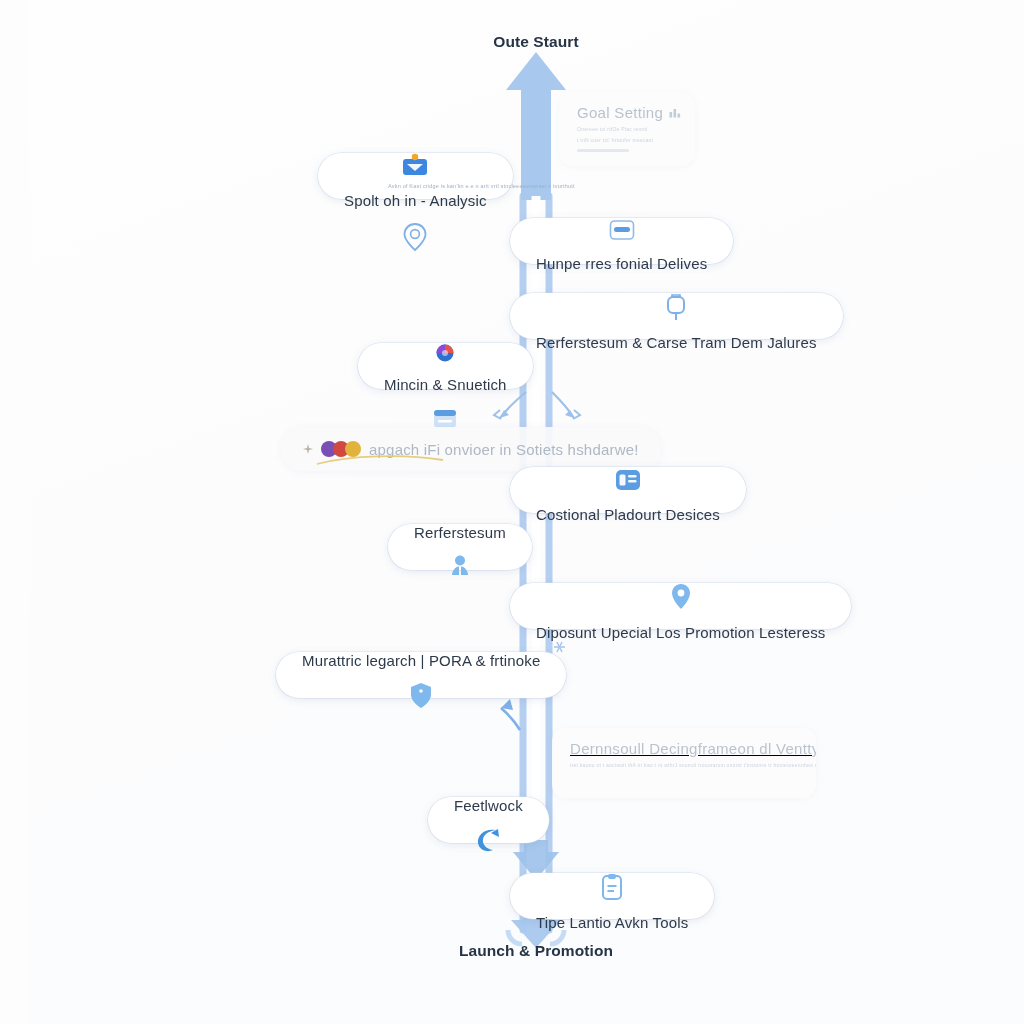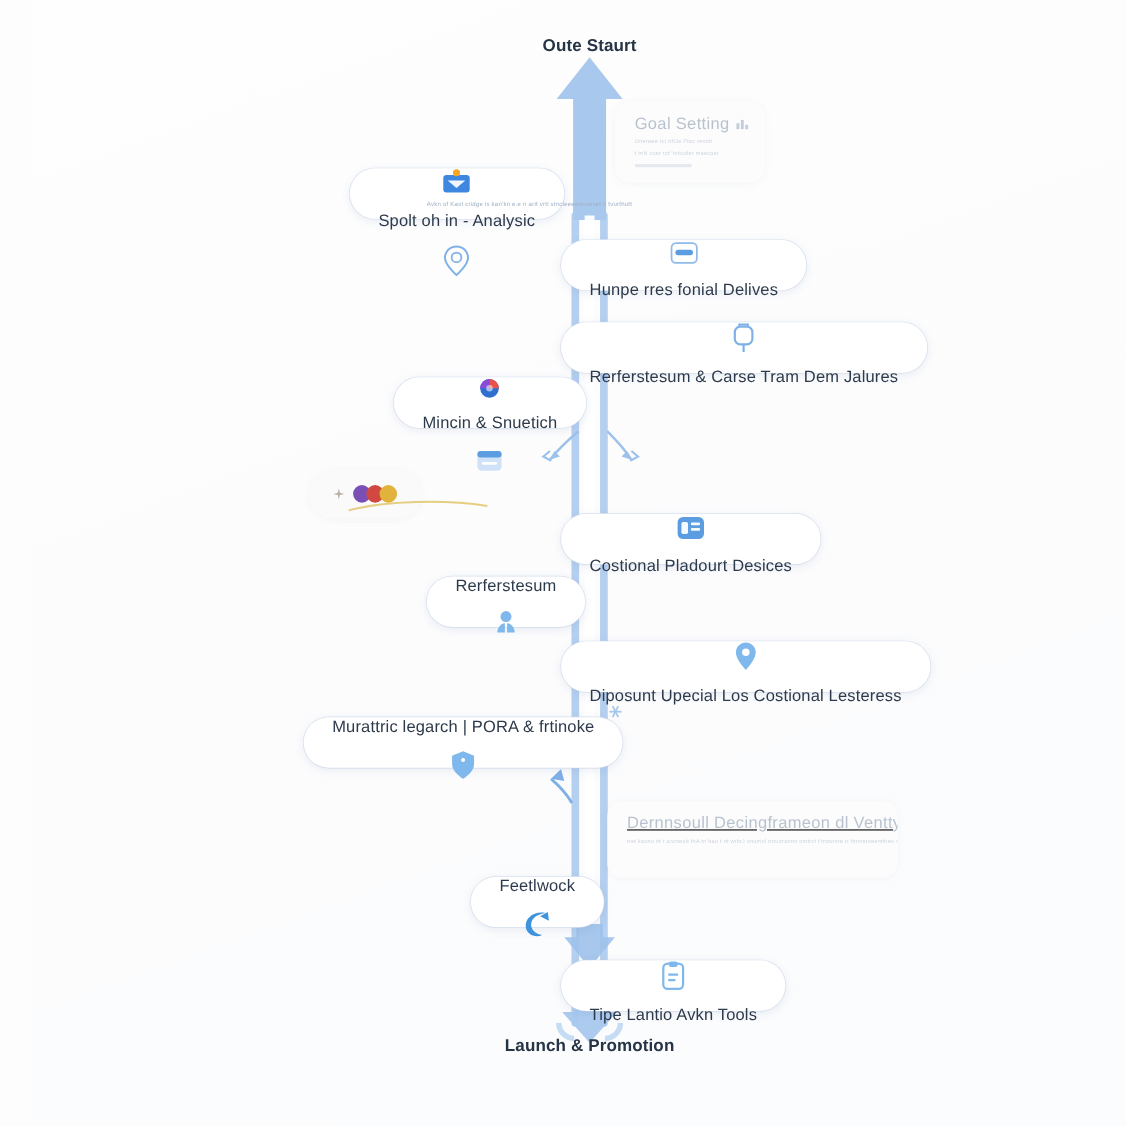--- a/index.html
+++ b/index.html
@@ -237,20 +237,21 @@
     <span class="emoji-row">
       <svg width="10" height="10" viewBox="0 0 10 10">
           <path d="M5 0 L6 4 L10 5 L6 6 L5 10 L4 6 L0 5 L4 4 Z" fill="#b9b0a6"></path>
         </svg>
     </span>
     <span class="emoji-row">
       <span class="blob" style="background:#7a4fb5;"></span>
       <span class="blob" style="background:#d0483f; margin-left:-6px;"></span>
       <span class="blob" style="background:#e2b33c; margin-left:-6px;"></span>
     </span>
+    <span class="label">apgach iFi onvioer in Sotiets hshdarwe!</span>
   </div>
   <svg style="position:absolute;left:287px;top:452px;" width="130" height="16" viewBox="0 0 130 16">
     <path d="M2 12 C35 3 90 2 128 8" stroke="#e0c56a" stroke-width="1.8" fill="none" opacity=".85"></path>
   </svg>
 
   <div class="node" style="left:482px; top:467px;">
     <svg class="ic" width="26" height="26" viewBox="0 0 26 26">
       <rect x="1" y="3" width="24" height="20" rx="5" fill="#5b9de0"></rect>
       <rect x="4.5" y="7.5" width="6" height="11" rx="1.6" fill="#ffffff" opacity=".95"></rect>
       <rect x="13" y="8" width="8.5" height="2.6" rx="1.3" fill="#ffffff" opacity=".95"></rect>
@@ -266,21 +267,21 @@
       <path d="M13 12.5 C10 12.5 6.5 15.5 6 21 L13 21 Z" fill="#7fb8ec"></path>
       <path d="M15 12.5 C18 12.5 21.5 15.5 22 21 L15 21 Z" fill="#7fb8ec"></path>
     </svg>
   </div>
 
   <div class="node" style="left:482px; top:583px;">
     <svg class="ic" width="22" height="28" viewBox="0 0 22 28">
       <path d="M11 1 C16 1 20 5 20 10 C20 17 11 26 11 26 C11 26 2 17 2 10 C2 5 6 1 11 1 Z" fill="#7fb8ec"></path>
       <circle cx="11" cy="10" r="3.4" fill="#ffffff"></circle>
     </svg>
-    <span class="label">Diposunt Upecial Los Costional Lesteress</span>
+    <span class="label">Diposunt Upecial Los Promotion Lesteress</span>
   </div>
 
   <div class="node" style="left:248px; top:652px;">
     <span class="label">Murattric legarch | PORA &amp; frtinoke</span>
     <svg class="ic" width="24" height="28" viewBox="0 0 24 28">
       <path d="M12 1 L22 5 V13 C22 20 12 26 12 26 C12 26 2 20 2 13 V5 Z" fill="#7fb8ec"></path>
       <circle cx="12" cy="9" r="1.8" fill="#ffffff"></circle>
     </svg>
   </div>
 

